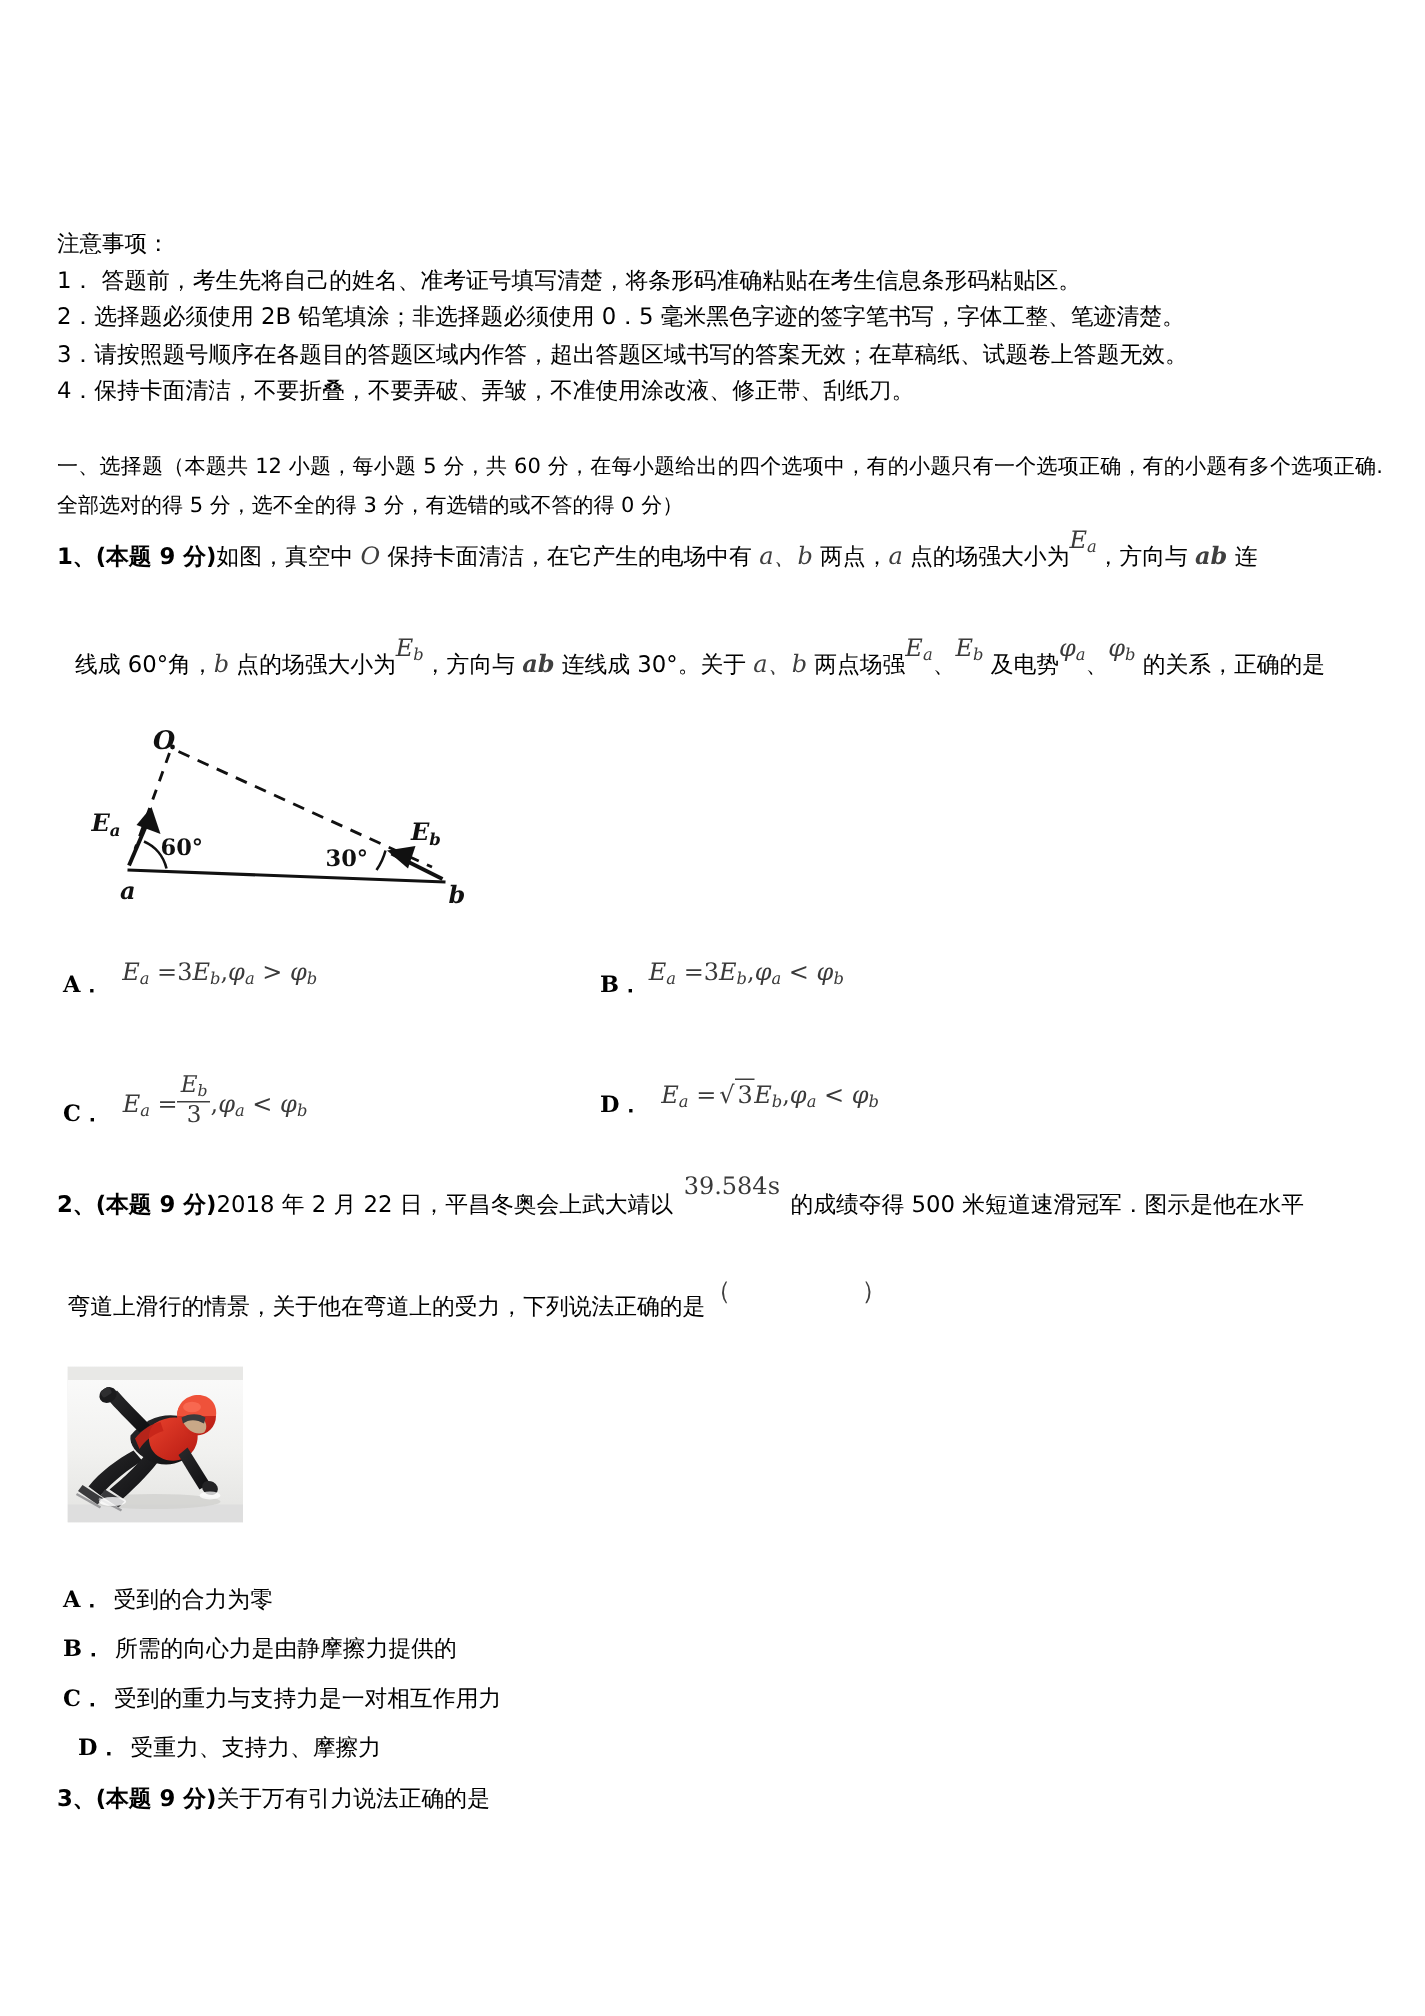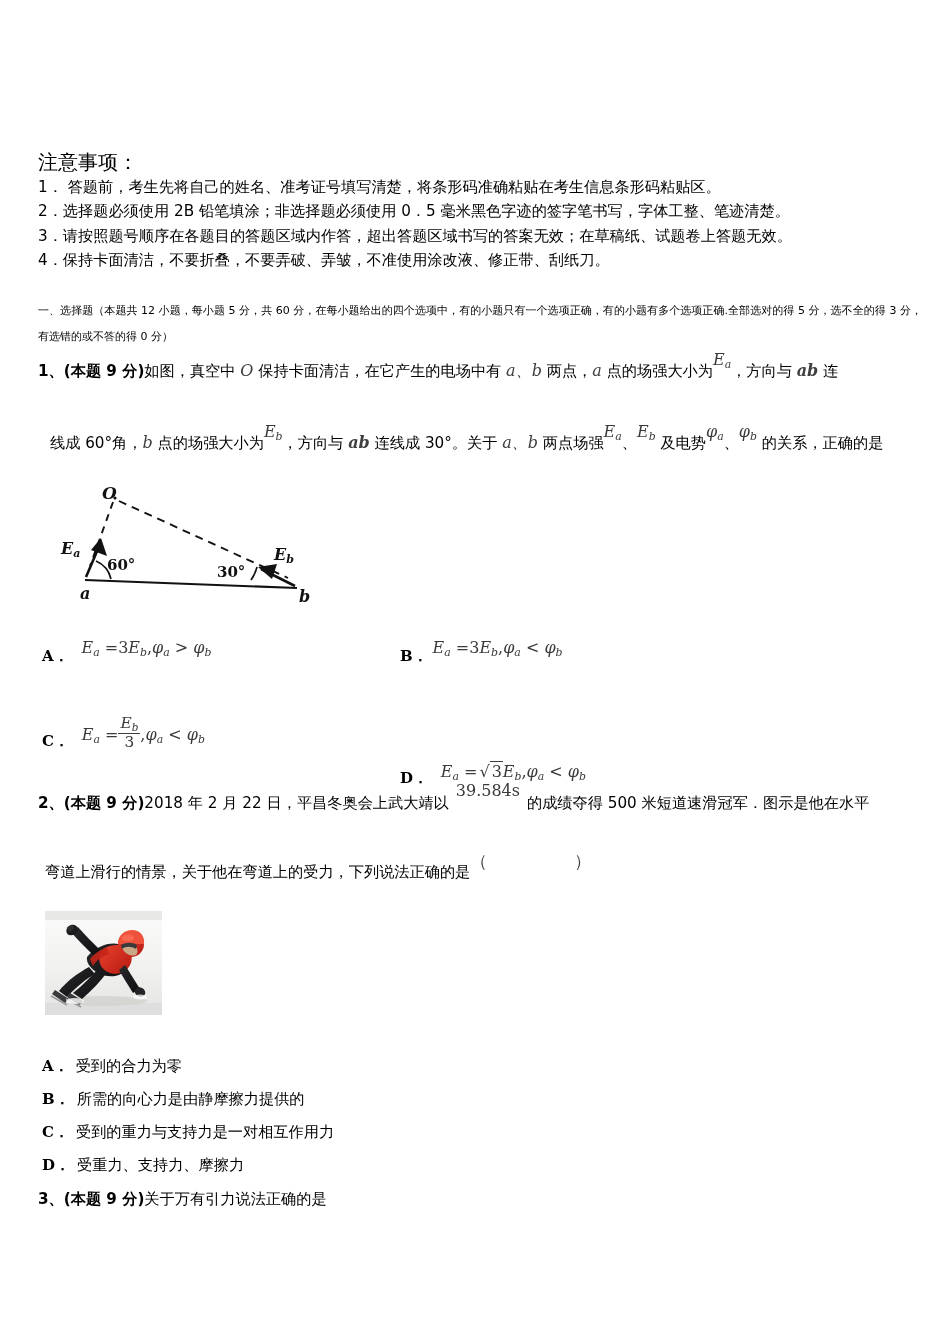--- a/index.html
+++ b/index.html
@@ -41,31 +41,31 @@
     top: 150px;
     width: 880px;
   }
   .notice-line {
     font-size: 15.2px;
     line-height: 24.6px;
     white-space: nowrap;
     font-family: "DejaVu Sans", "Liberation Sans", sans-serif;
   }
   .notice-head {
-    font-size: 20px;
+    font-size: 15px;
     line-height: 24.6px;
   }
 
   
   .section-head {
     position: absolute;
     left: 38px;
     top: 298px;
     width: 884px;
-    font-size: 11px;
+    font-size: 14px;
     line-height: 26px;
     text-align: justify;
   }
 
   
   .qtext {
     position: absolute;
     font-size: 15.2px;
     line-height: 26px;
   }
@@ -256,21 +256,21 @@
   <div class="opt-abs" style="left:400px; top:646px;">
     <span class="opt-letter">B．</span>
     <span class="math" style="top:-8px; margin-left:0;"><span>E</span><sub>a</sub><span> =</span><span class="math-upright">3</span><span>E</span><sub>b</sub><span class="math-upright">,</span><span>φ</span><sub>a</sub><span class="math-upright"> &lt; </span><span>φ</span><sub>b</sub></span>
   </div>
 
   <div class="opt-abs" style="left:42px; top:721px;">
     <span class="opt-letter">C．</span>
     <span class="math" style="top:-6px; margin-left:8px;"><span>E</span><sub>a</sub><span> =</span><span class="frac"><span class="num"><span>E</span><sub>b</sub></span><span class="den">3</span></span><span class="math-upright">,</span><span>φ</span><sub>a</sub><span class="math-upright"> &lt; </span><span>φ</span><sub>b</sub></span>
   </div>
 
-  <div class="opt-abs" style="left:400px; top:726px;margin-top:42px;">
+  <div class="opt-abs" style="left:400px; top:726px;">
     <span class="opt-letter">D．</span>
     <span class="math" style="top:-6px; margin-left:8px;"><span>E</span><sub>a</sub><span> =</span><span class="sqrt"><span class="math-upright">√</span><span class="radicand">3</span></span><span>E</span><sub>b</sub><span class="math-upright">,</span><span>φ</span><sub>a</sub><span class="math-upright"> &lt; </span><span>φ</span><sub>b</sub></span>
   </div>
 
   <div class="qtext" id="q2-line1">
     <span class="qnum">2、</span><span class="bold">(本题 9 分)</span><span>2018 年 2 月 22 日，平昌冬奥会上武大靖以</span><span class="math math-upright" style="top:-12px; margin:0 7px;text-align:center;">39.584s</span><span>的成绩夺得 500 米短道速滑冠军．图示是他在水平</span>
   </div>
 
   <div class="qtext" id="q2-line2">
     <span>弯道上滑行的情景，关于他在弯道上的受力，下列说法正确的是</span><span class="paren-mark">（      ）</span>
@@ -338,21 +338,21 @@
 
   <div class="opt-line" style="top:1056px;">
     <span class="opt-letter">A．</span><span>受到的合力为零</span>
   </div>
   <div class="opt-line" style="top:1089px;">
     <span class="opt-letter">B．</span><span>所需的向心力是由静摩擦力提供的</span>
   </div>
   <div class="opt-line" style="top:1122px;">
     <span class="opt-letter">C．</span><span>受到的重力与支持力是一对相互作用力</span>
   </div>
-  <div class="opt-line" style="top:1155px;">
+  <div class="opt-line" style="top:1155px;margin-left:10px;">
     <span class="opt-letter">D．</span><span>受重力、支持力、摩擦力</span>
   </div>
 
   <div class="qtext" id="q3-line">
     <span class="qnum">3、</span><span class="bold">(本题 9 分)</span><span>关于万有引力说法正确的是</span>
   </div>
 
 </div>
 
 </body></html>

